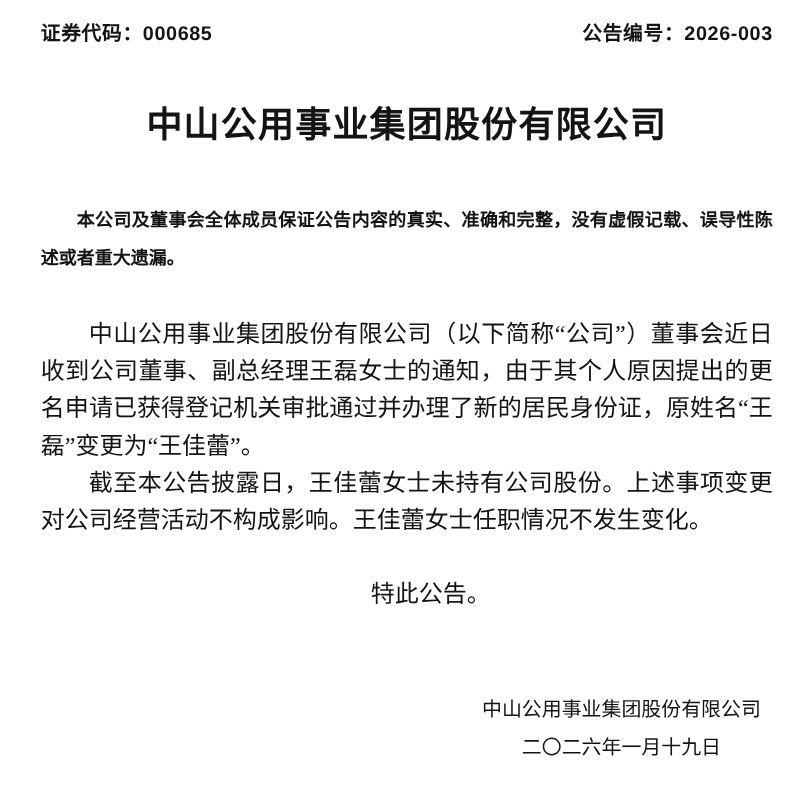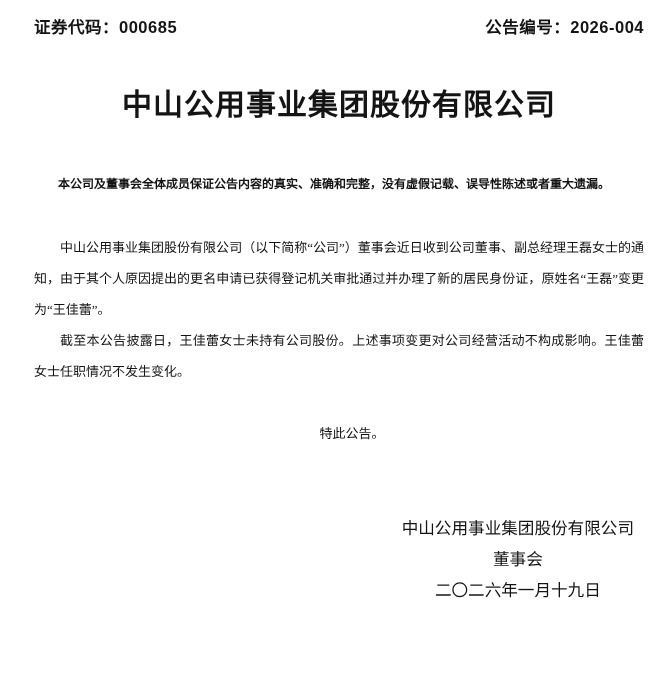--- a/index.html
+++ b/index.html
@@ -38,29 +38,29 @@
     line-height: 42px;
     text-align: center;
     letter-spacing: 1px;
   }
   .title .title-line {
     display: block;
   }
   .disclaimer {
     margin: 42px 0 0 0;
     font-weight: bold;
-    font-size: 12px;
+    font-size: 15px;
     line-height: 32px;
     text-indent: 2em;
     text-align: justify;
     word-break: break-all;
   }
   .para {
     margin: 0;
-    font-size: 13px;
+    font-size: 20px;
     line-height: 31px;
     text-indent: 2em;
     text-align: justify;
     word-break: break-all;
   }
   .para.first {
     margin-top: 32px;
   }
   .para.closing {
     margin-top: 31px;
@@ -77,34 +77,33 @@
     white-space: nowrap;
   }
 </style>
 </head>
 <body>
 
 <div class="page">
 
   <div class="doc-header">
     <span>证券代码：000685</span>
-    <span>公告编号：2026-004</span>
+    <span>公告编号：2026-003</span>
   </div>
 
   <h1 class="title">
     <span class="title-line">中山公用事业集团股份有限公司</span>
   </h1>
 
   <p class="disclaimer">本公司及董事会全体成员保证公告内容的真实、准确和完整，没有虚假记载、误导性陈述或者重大遗漏。</p>
 
   <p class="para first">中山公用事业集团股份有限公司（以下简称“公司”）董事会近日收到公司董事、副总经理王磊女士的通知，由于其个人原因提出的更名申请已获得登记机关审批通过并办理了新的居民身份证，原姓名“王磊”变更为“王佳蕾”。</p>
 
   <p class="para">截至本公告披露日，王佳蕾女士未持有公司股份。上述事项变更对公司经营活动不构成影响。王佳蕾女士任职情况不发生变化。</p>
 
   <p class="para closing">特此公告。</p>
 
   <div class="signature">
     <div>中山公用事业集团股份有限公司</div>
-    <div>董事会</div>
     <div>二〇二六年一月十九日</div>
   </div>
 
 </div>
 
 </body></html>

